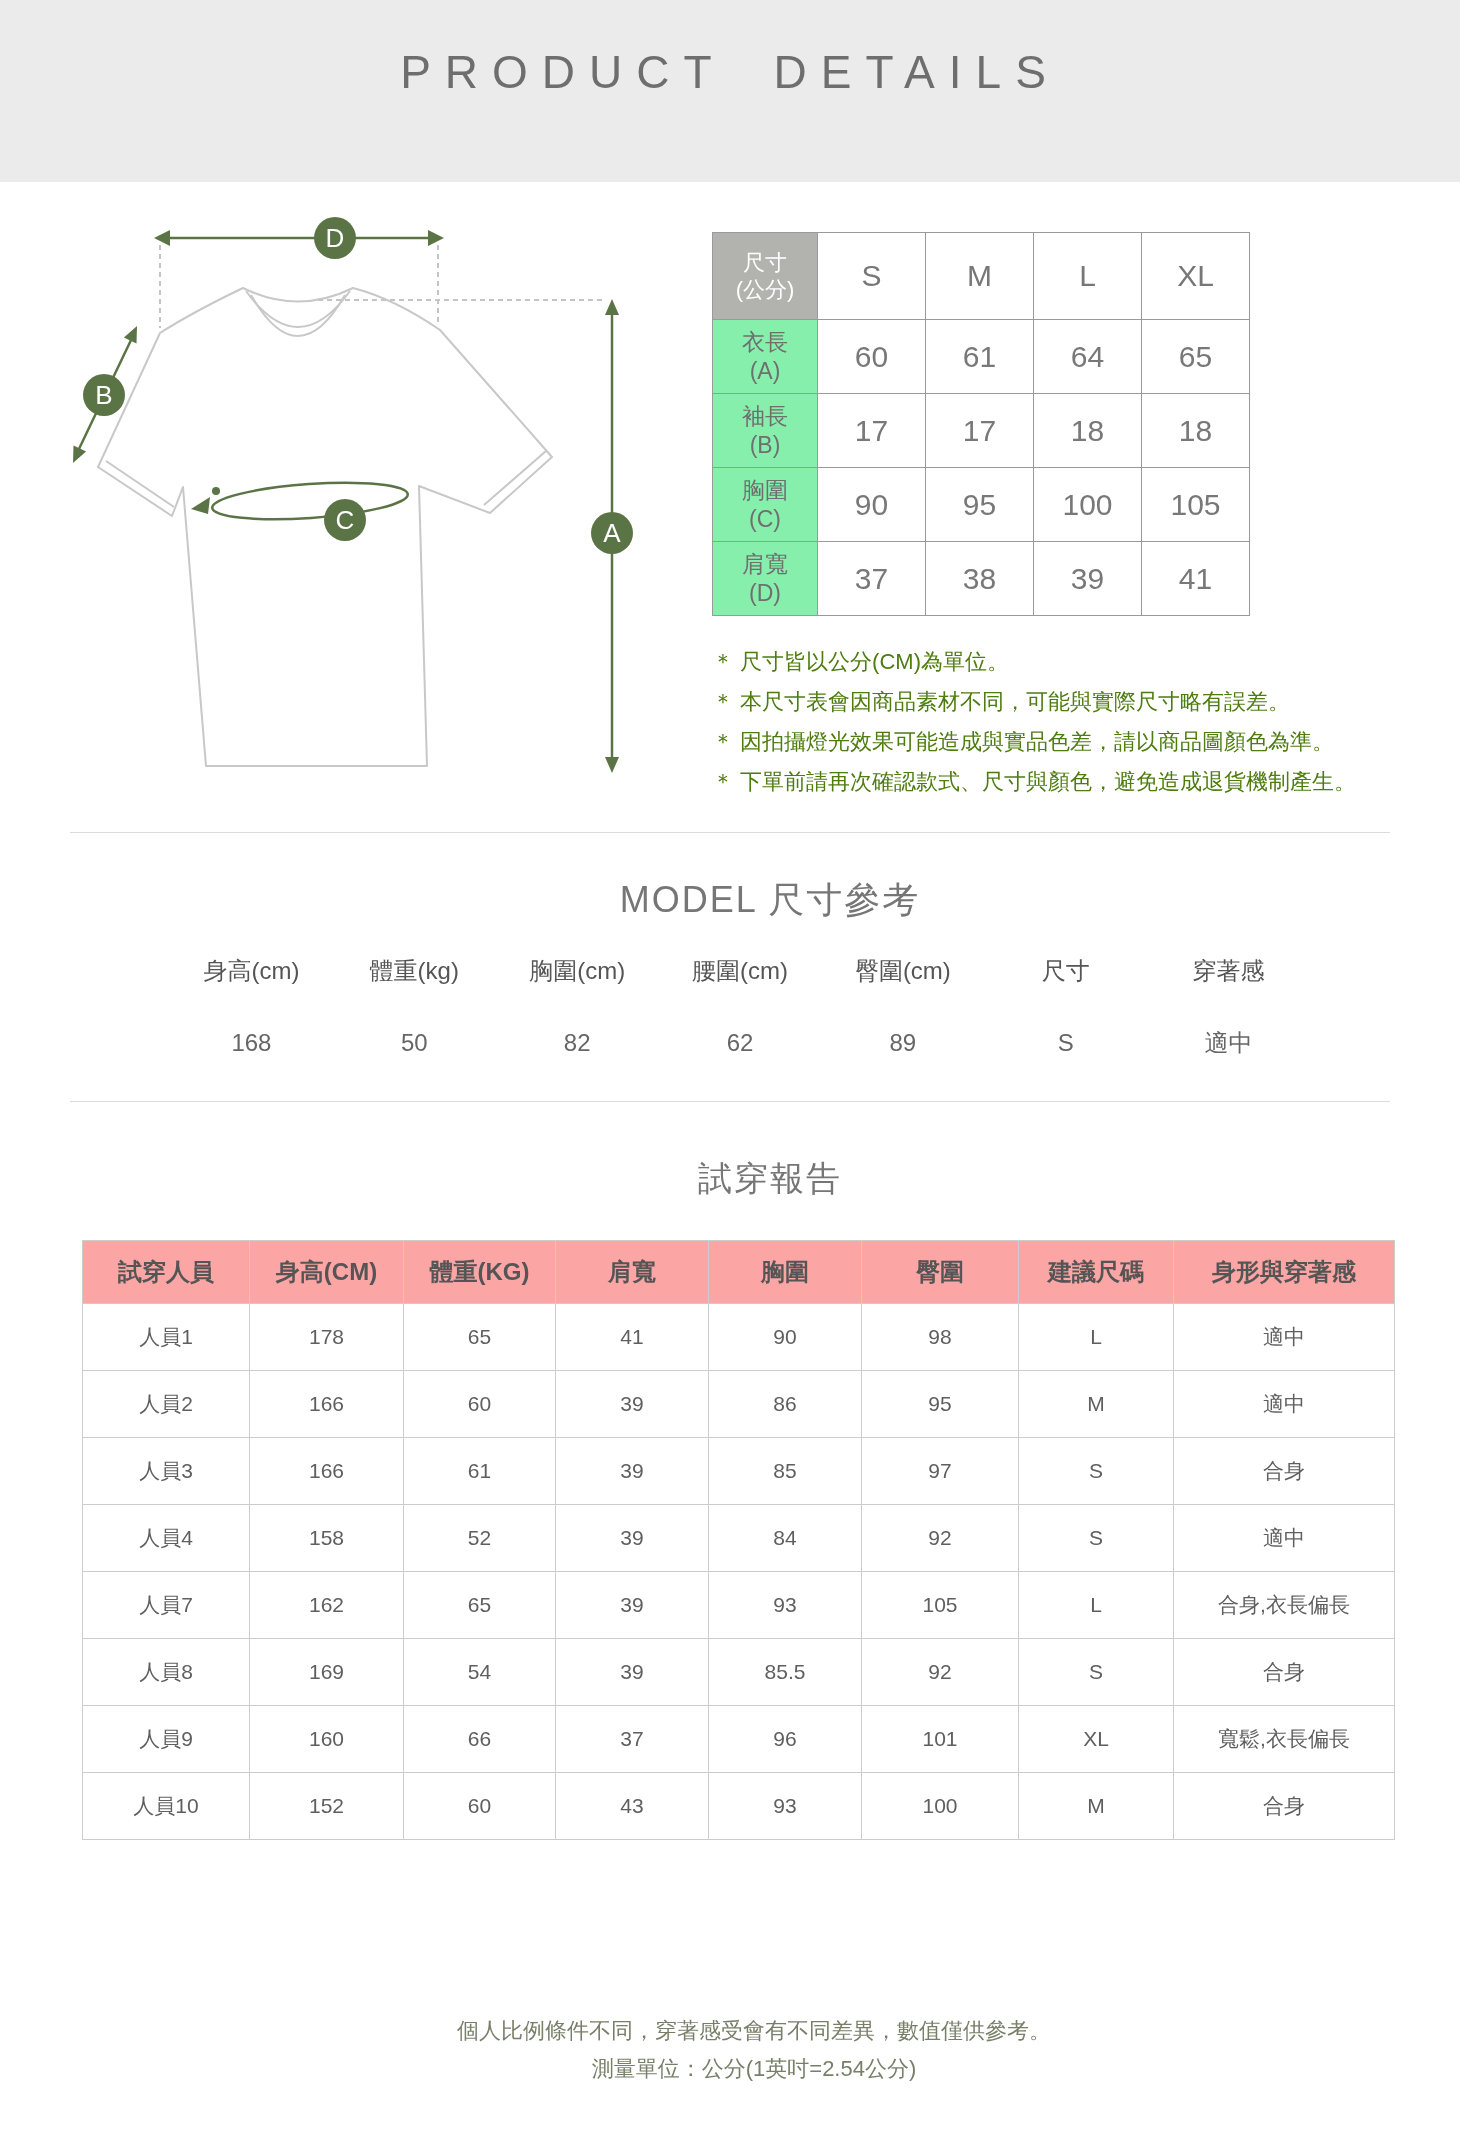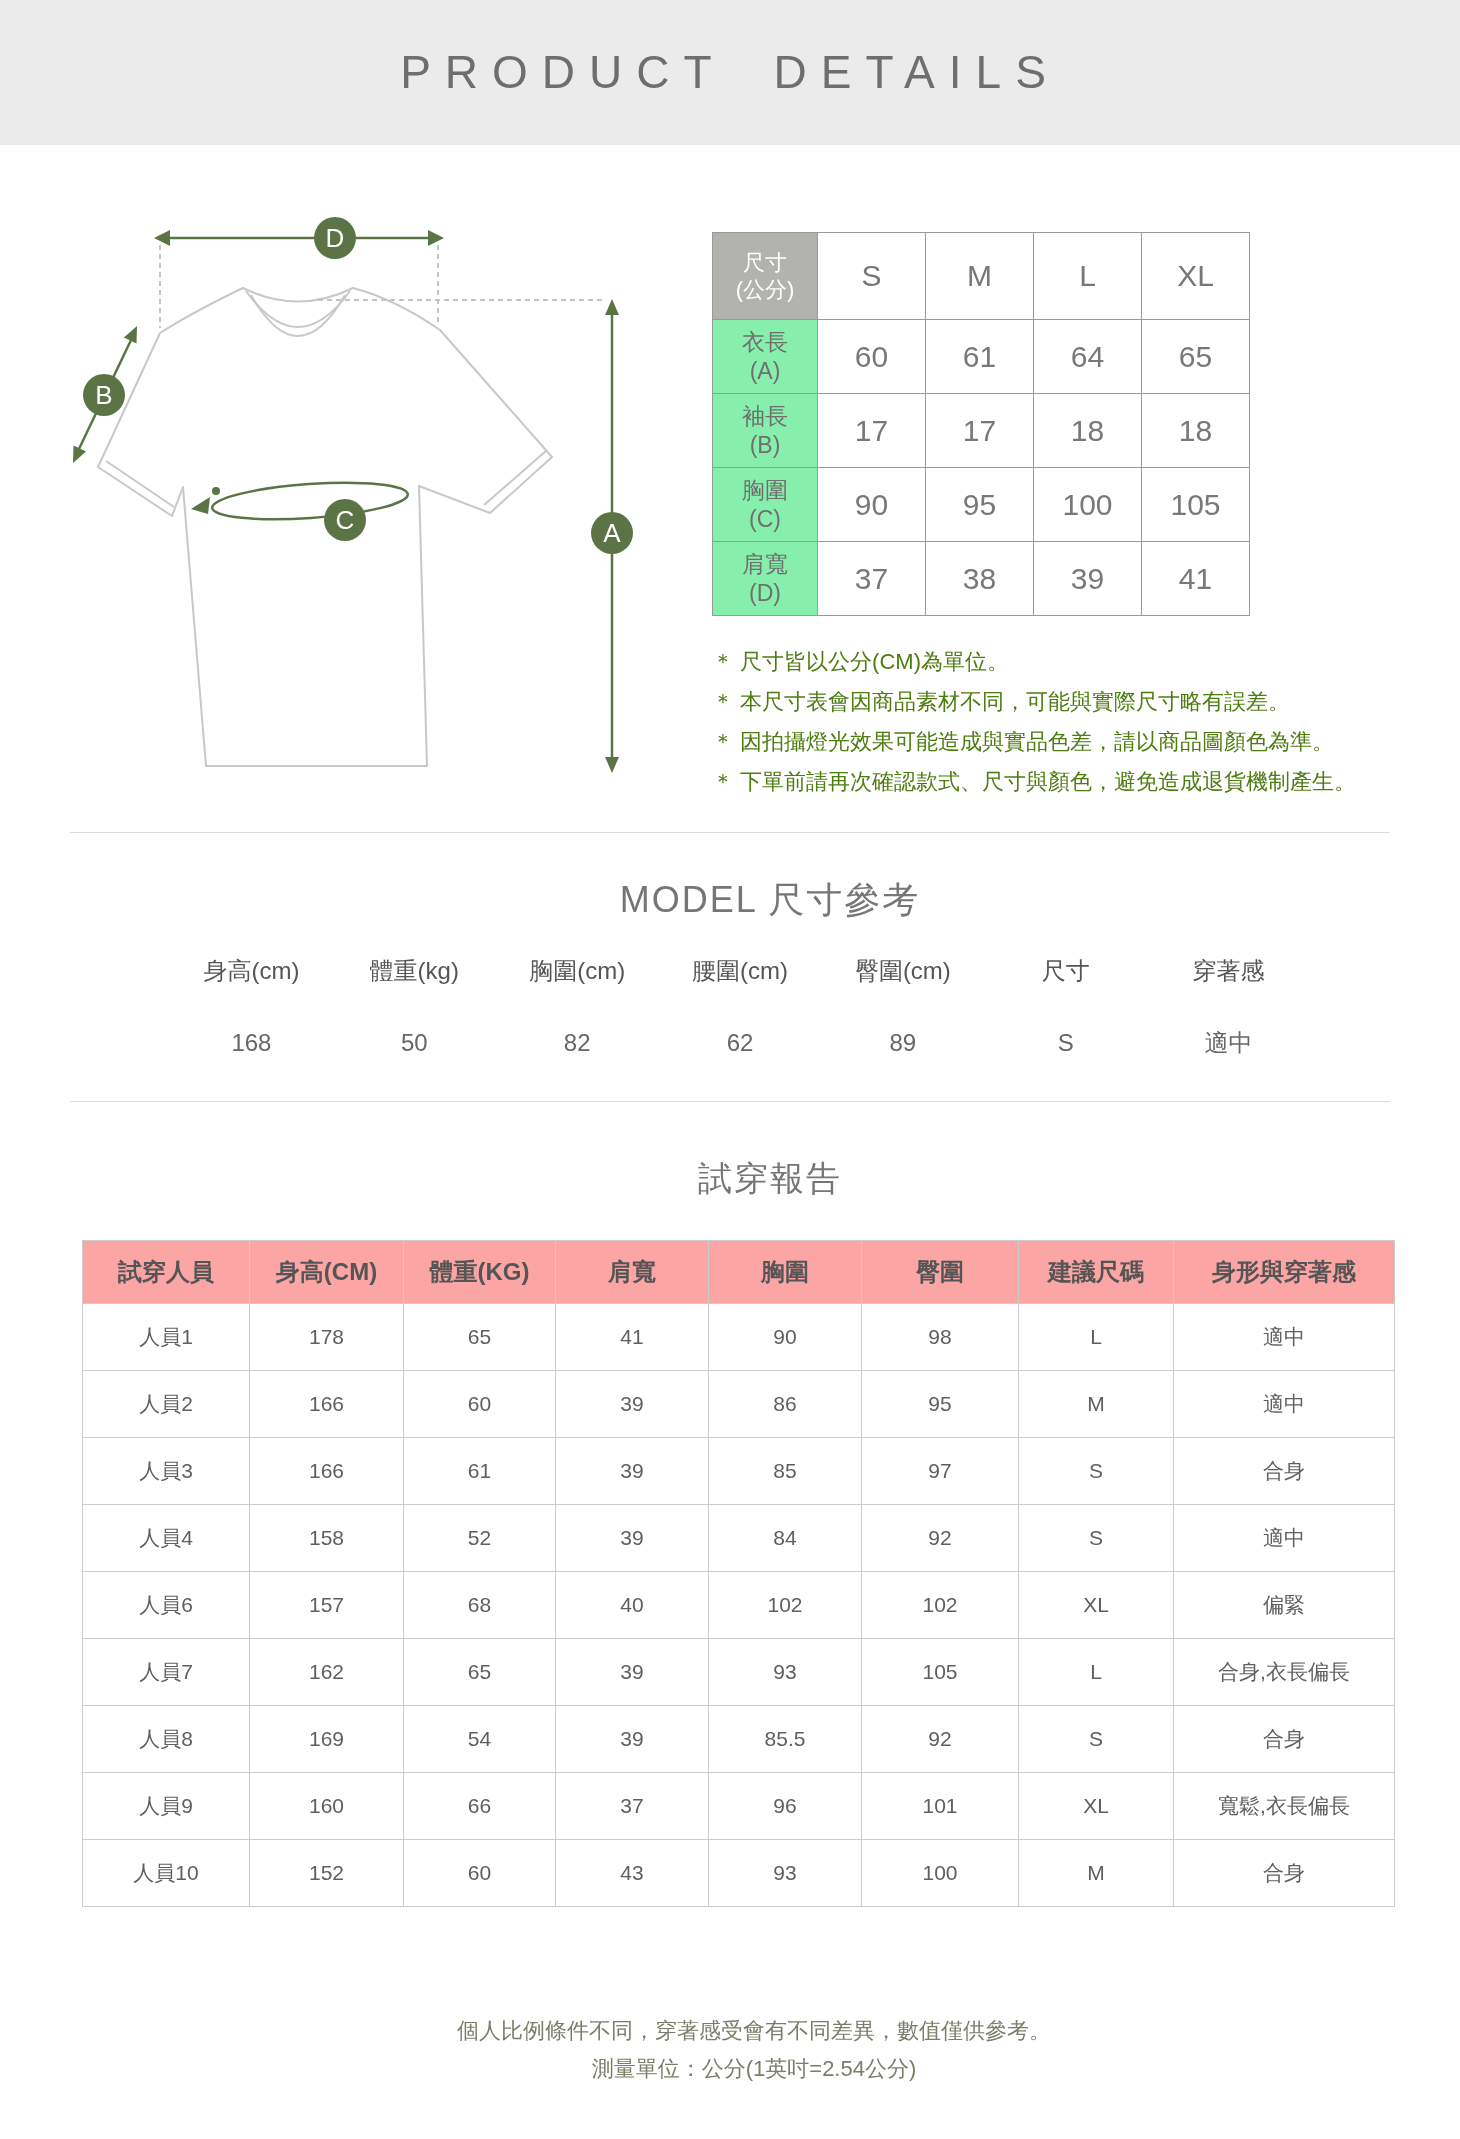--- a/index.html
+++ b/index.html
@@ -1,20 +1,20 @@
 <!DOCTYPE html>
 <html><head>
 <meta charset="utf-8">
 <style>
   html,body{margin:0;padding:0;background:#ffffff;}
   body{font-family:"Liberation Sans","DejaVu Sans",sans-serif;color:#555;}
   .page{position:relative;width:1460px;height:2139px;background:#ffffff;overflow:hidden;}
 
   
-  .band{position:absolute;left:0;top:0;width:1460px;height:145px;background:#ebebeb;}
+  .band{position:absolute;left:0;top:0;width:1460px;height:182px;background:#ebebeb;}
   .band h1{margin:0;height:145px;line-height:145px;text-align:center;
     font-size:46px;font-weight:300;color:#6e6e6e;letter-spacing:14px;word-spacing:22px;}
 
   
   .diagram{position:absolute;left:60px;top:195px;width:600px;height:620px;}
 
   
   .size-col{position:absolute;left:712px;top:232px;width:748px;}
   table.size-table{border-collapse:collapse;table-layout:fixed;}
   table.size-table th,table.size-table td{border:1px solid #9a9a9a;text-align:center;vertical-align:middle;padding:0;}
@@ -271,30 +271,20 @@
           <td>人員4</td>
           <td>158</td>
           <td>52</td>
           <td>39</td>
           <td>84</td>
           <td>92</td>
           <td>S</td>
           <td>適中</td>
         </tr>
         <tr>
-          <td>人員6</td>
-          <td>157</td>
-          <td>68</td>
-          <td>40</td>
-          <td>102</td>
-          <td>102</td>
-          <td>XL</td>
-          <td>偏緊</td>
-        </tr>
-        <tr>
           <td>人員7</td>
           <td>162</td>
           <td>65</td>
           <td>39</td>
           <td>93</td>
           <td>105</td>
           <td>L</td>
           <td>合身,衣長偏長</td>
         </tr>
         <tr>

